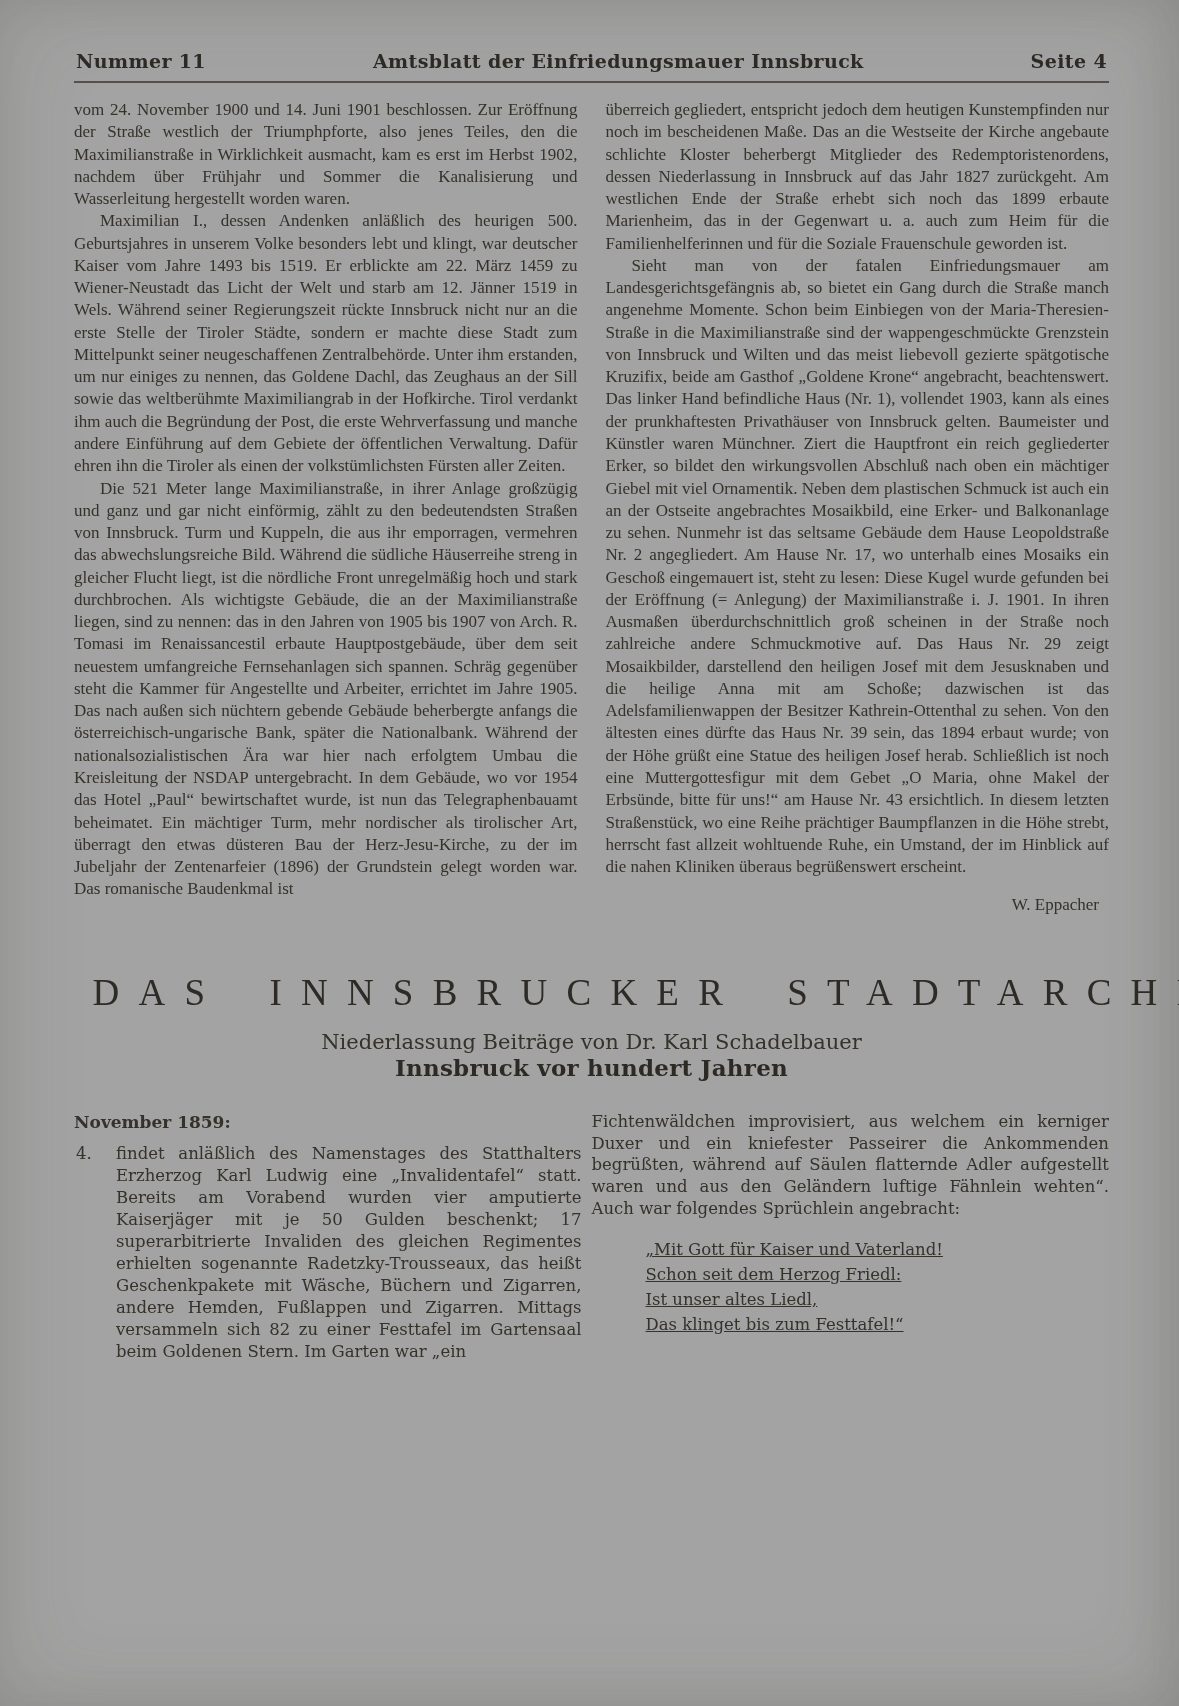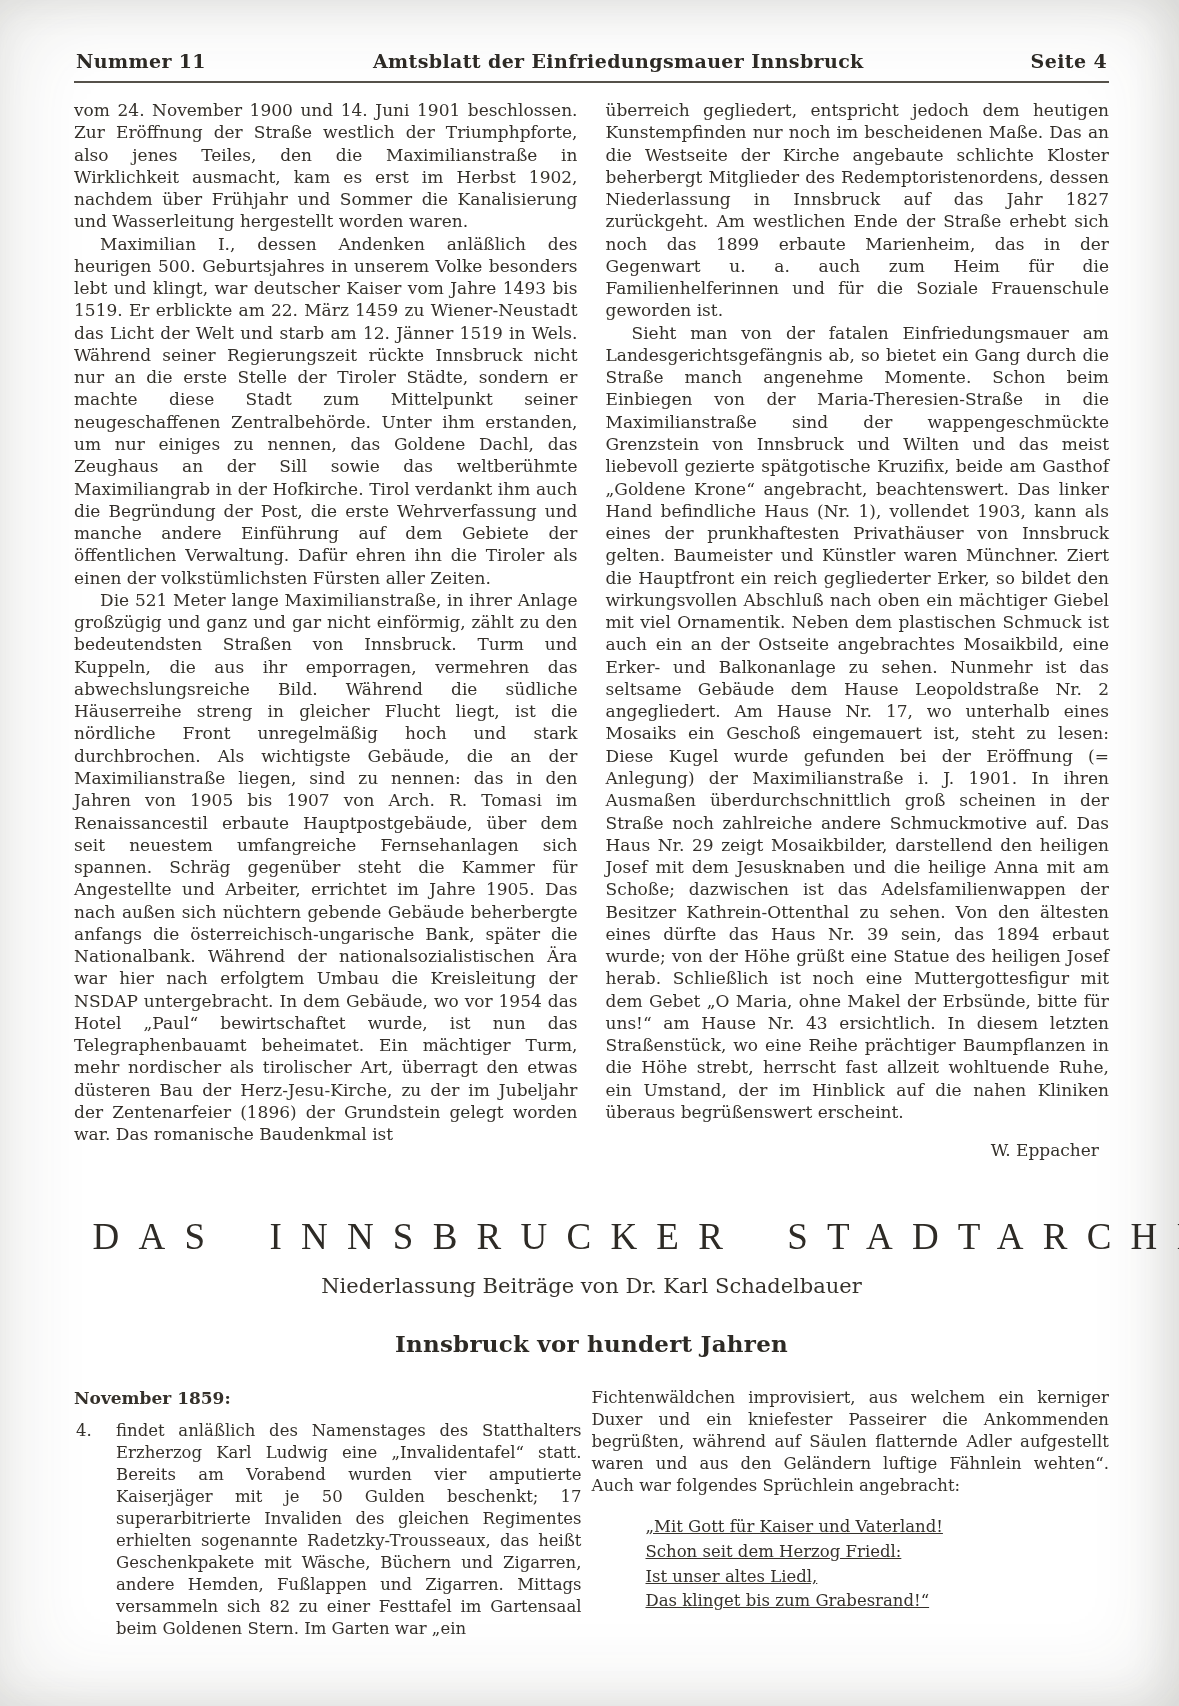--- a/index.html
+++ b/index.html
@@ -1,52 +1,52 @@
 <!DOCTYPE html>
 <html lang="de"><head>
 <meta charset="utf-8">
 <style>
   html,body{margin:0;padding:0;background:#c9c6c0;}
   .page{
     position:relative;
     width:1179px;height:1706px;
     margin:0 auto;
-    background:#ffffff;
+    background:#a3a3a3;
     box-shadow:inset 0 0 90px rgba(60,55,45,.14), inset -14px 0 40px rgba(60,55,45,.10);
     box-sizing:border-box;
     padding:50px 70px 0 74px;
     font-family:"DejaVu Serif", serif;
     color:#35312b;
     overflow:hidden;
   }
   
   .masthead{
     display:flex;justify-content:space-between;align-items:baseline;
     font-weight:bold;font-size:19px;letter-spacing:.02em;color:#2d2a25;
     padding:0 2px 9px 2px;
   }
   .masthead .center{flex:1;text-align:center;}
   .rule{border:0;border-top:2px solid #55514a;margin:0 0 16px 0;}
   
-  .cols{display:flex;gap:28px;}
+  .cols{display:flex;gap:28px;font-family:Liberation Serif, serif;}
   .col{flex:1;min-width:0;text-align:justify;font-size:17px;line-height:1.31;}
   .col p{margin:0;text-indent:26px;}
   .col p.first{text-indent:0;}
   .author{text-align:right;margin-top:16px;padding-right:10px;font-size:17px;}
   
   .big-title{
     margin-top:54px;text-align:center;
     font-family:"Liberation Serif", serif;
     font-size:37px;font-weight:400;color:#2e2b26;
     letter-spacing:.52em;word-spacing:.45em;padding-left:.5em;
     white-space:nowrap;
   }
   .subtitle{text-align:center;font-size:21px;margin-top:16px;color:#35312b;}
   .section-heading{
-    text-align:center;font-size:23px;font-weight:bold;margin-top:32px;color:#2d2a25;
+    text-align:center;font-size:23px;font-weight:bold;color:#2d2a25;
     letter-spacing:.01em;
   }
   
   .cols2{display:flex;margin-top:30px;}
   .col2{flex:1;min-width:0;text-align:justify;font-size:16.5px;line-height:1.33;}
   .date-label{font-weight:bold;font-size:17px;margin:0 0 10px 0;text-indent:0;}
   .entry{position:relative;padding-left:32px;}
   .entry .num{position:absolute;left:2px;top:0;}
   .entry p{margin:10px;text-indent:0;}
   .poem{margin:18px 0 0 54px;line-height:1.5;font-size:16.5px;}
@@ -88,18 +88,18 @@
         <span class="num">4.</span>
         <p>findet anläßlich des Namenstages des Statthalters Erzherzog Karl Ludwig eine „Invalidentafel“ statt. Bereits am Vorabend wurden vier amputierte Kaiserjäger mit je 50 Gulden beschenkt; 17 superarbitrierte Invaliden des gleichen Regimentes erhielten sogenannte Radetzky-Trousseaux, das heißt Geschenkpakete mit Wäsche, Büchern und Zigarren, andere Hemden, Fußlappen und Zigarren. Mittags versammeln sich 82 zu einer Festtafel im Gartensaal beim Goldenen Stern. Im Garten war „ein</p>
       </div>
     </div>
     <div class="col2">
       <p class="first" style="text-indent:0;margin:0;">Fichtenwäldchen improvisiert, aus welchem ein kerniger Duxer und ein kniefester Passeirer die Ankommenden begrüßten, während auf Säulen flatternde Adler aufgestellt waren und aus den Geländern luftige Fähnlein wehten“. Auch war folgendes Sprüchlein angebracht:</p>
       <div class="poem">
         <div>„Mit Gott für Kaiser und Vaterland!</div>
         <div>Schon seit dem Herzog Friedl:</div>
         <div>Ist unser altes Liedl,</div>
-        <div>Das klinget bis zum Grabesrand!“</div>
+        <div>Das klinget bis zum Festtafel!“</div>
       </div>
     </div>
   </div>
 
 </div>
 
 </body></html>

